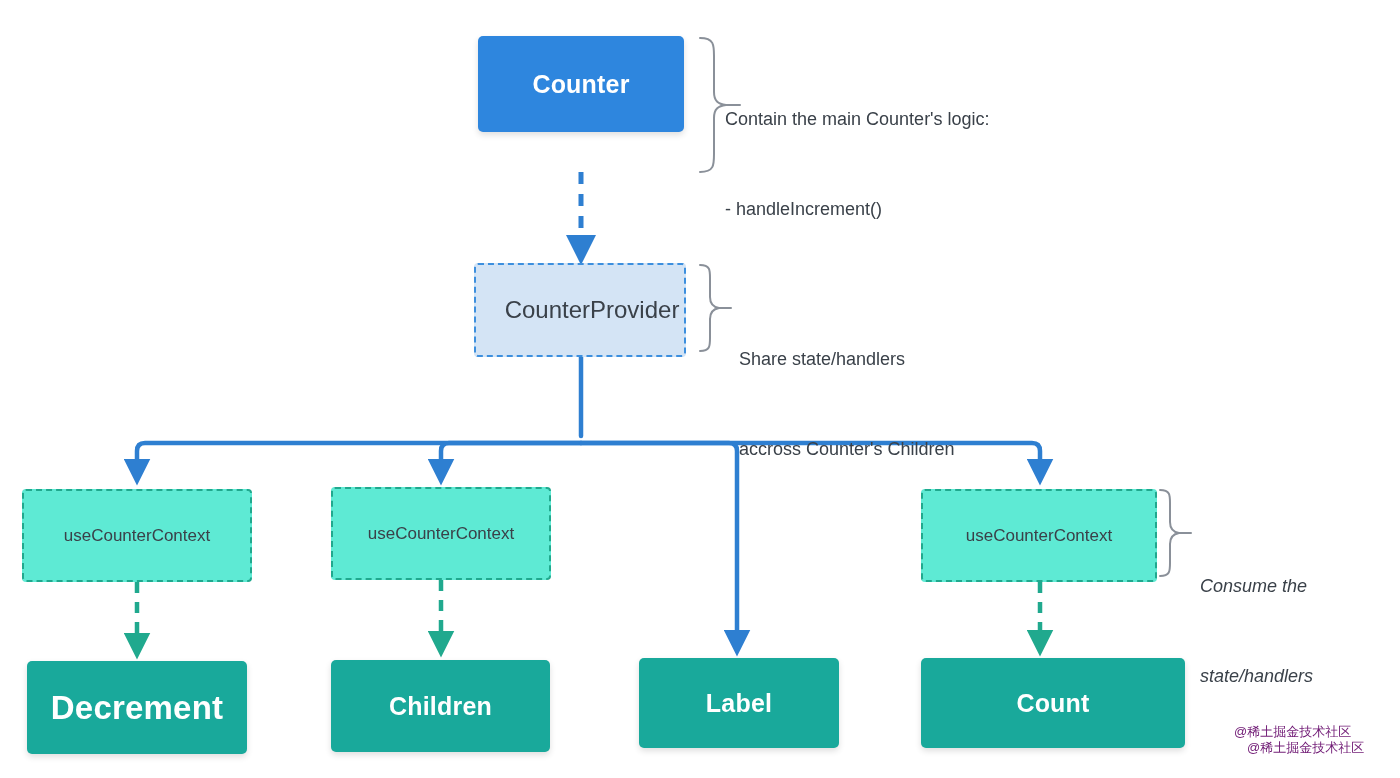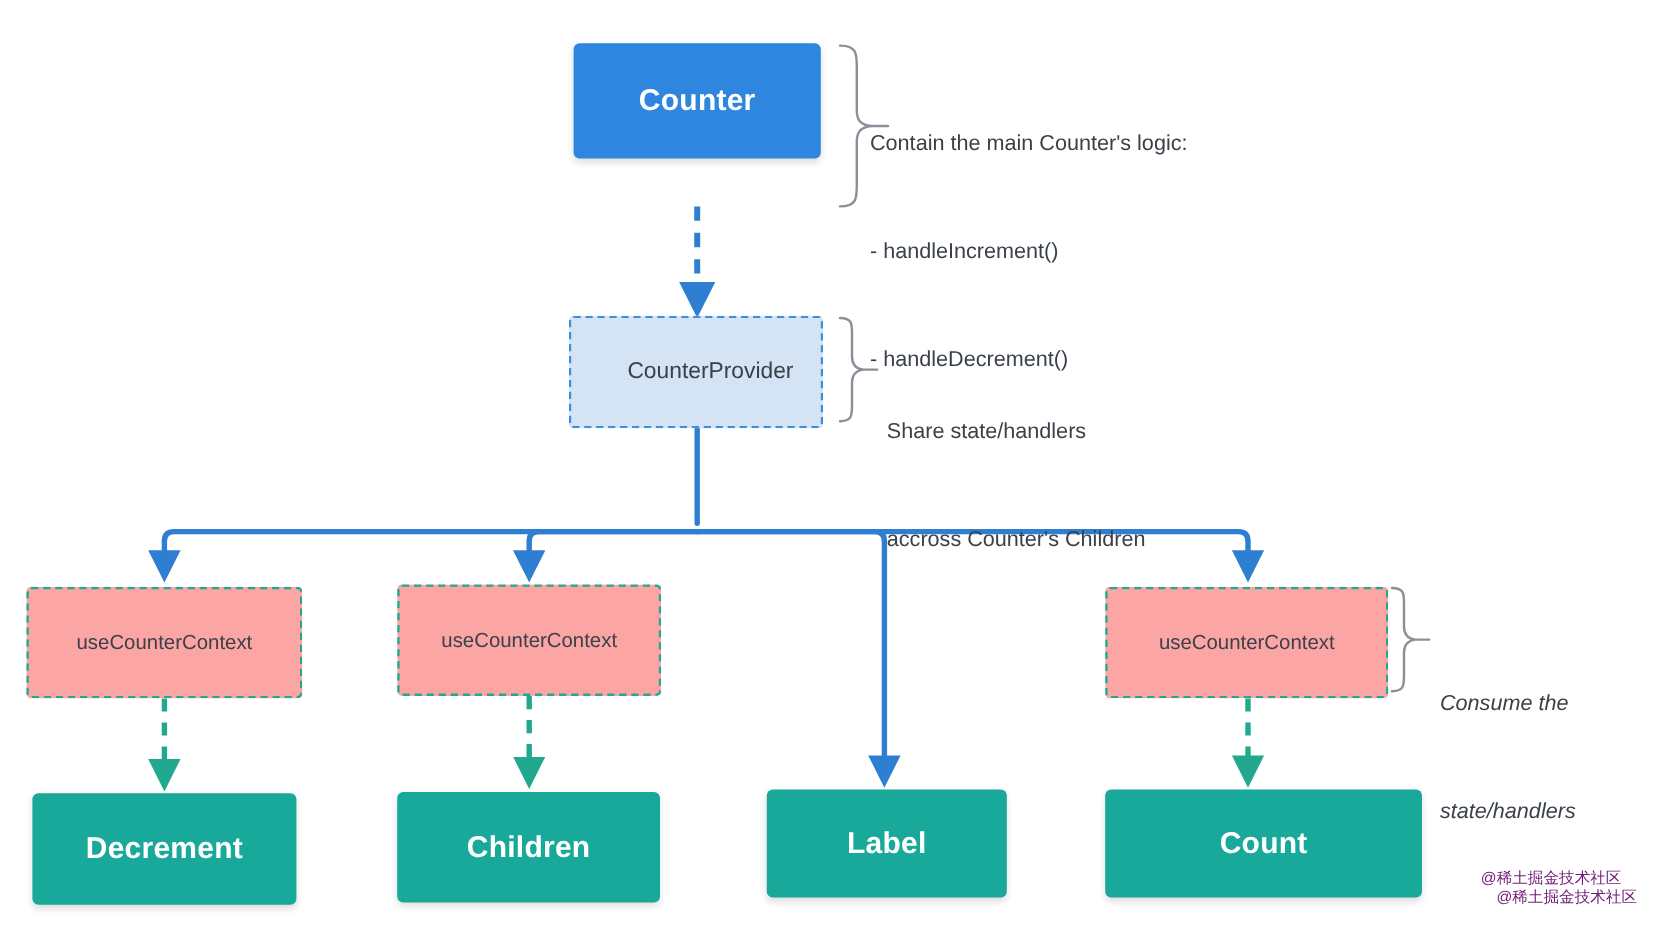--- a/index.html
+++ b/index.html
@@ -48,21 +48,21 @@
   .node-dashed {
     border-radius: 4px;
     font-weight: normal;
   }
   .node-dashed-blue {
     background: #D4E4F5;
     border: 2px dashed #3D8FDE;
     color: #3A4149;
   }
   .node-dashed-teal {
-    background: #fca5a5;
+    background: #5eead4;
     border: 2px dashed #20A98E;
     color: #3A4149;
   }
 
   
   .annotation {
     position: absolute;
     color: #3A4149;
     font-size: 18px;
     line-height: 30px;
@@ -136,56 +136,55 @@
              C 1173 534 1170 537 1170 544
              L 1170 563
              C 1170 571 1170 576 1160 576" stroke="#8A9099" stroke-width="2" fill="none" stroke-linecap="round"></path>
     <path d="M 1179 533 L 1191 533" stroke="#8A9099" stroke-width="2" fill="none" stroke-linecap="round"></path>
   </svg>
 
   <div class="node node-solid node-blue" style="left:478px; top:36px; width:206px; height:96px; font-size:25px;">
     <span>Counter</span>
   </div>
 
-  <div class="node node-dashed node-dashed-blue" style="left:474px; top:263px; width:212px; height:94px; font-size:19px;padding-left:24px;">
+  <div class="node node-dashed node-dashed-blue" style="left:474px; top:263px; width:212px; height:94px; font-size:24px;padding-left:24px;">
     <span>CounterProvider</span>
   </div>
 
   <div class="node node-dashed node-dashed-teal" style="left:22px; top:489px; width:230px; height:93px; font-size:17px;">
     <span>useCounterContext</span>
   </div>
 
   <div class="node node-dashed node-dashed-teal" style="left:331px; top:487px; width:220px; height:93px; font-size:17px;">
     <span>useCounterContext</span>
   </div>
 
   <div class="node node-dashed node-dashed-teal" style="left:921px; top:489px; width:236px; height:93px; font-size:17px;">
     <span>useCounterContext</span>
   </div>
 
-  <div class="node node-solid node-teal" style="left:27px; top:661px; width:220px; height:93px; font-size:25px;">
+  <div class="node node-solid node-teal" style="left:27px; top:661px; width:220px; height:93px; font-size:33px;">
     <span>Decrement</span>
   </div>
 
   <div class="node node-solid node-teal" style="left:331px; top:660px; width:219px; height:92px; font-size:25px;">
     <span>Children</span>
   </div>
 
   <div class="node node-solid node-teal" style="left:639px; top:658px; width:200px; height:90px; font-size:25px;">
     <span>Label</span>
   </div>
 
   <div class="node node-solid node-teal" style="left:921px; top:658px; width:264px; height:90px; font-size:25px;">
     <span>Count</span>
   </div>
 
   <div class="annotation" style="left:725px; top:44px;">
     <span class="anno-line">Contain the main Counter's logic:</span>
     <span class="anno-line">- handleIncrement()</span>
-    <span class="anno-line">- handleDecrement()</span>
   </div>
 
   <div class="annotation" style="left:739px; top:284px;">
     <span class="anno-line">Share state/handlers</span>
     <span class="anno-line">accross Counter's Children</span>
   </div>
 
   <div class="annotation" style="left:1200px; top:511px;font-style:italic;">
     <span class="anno-line">Consume the</span>
     <span class="anno-line">state/handlers</span>

